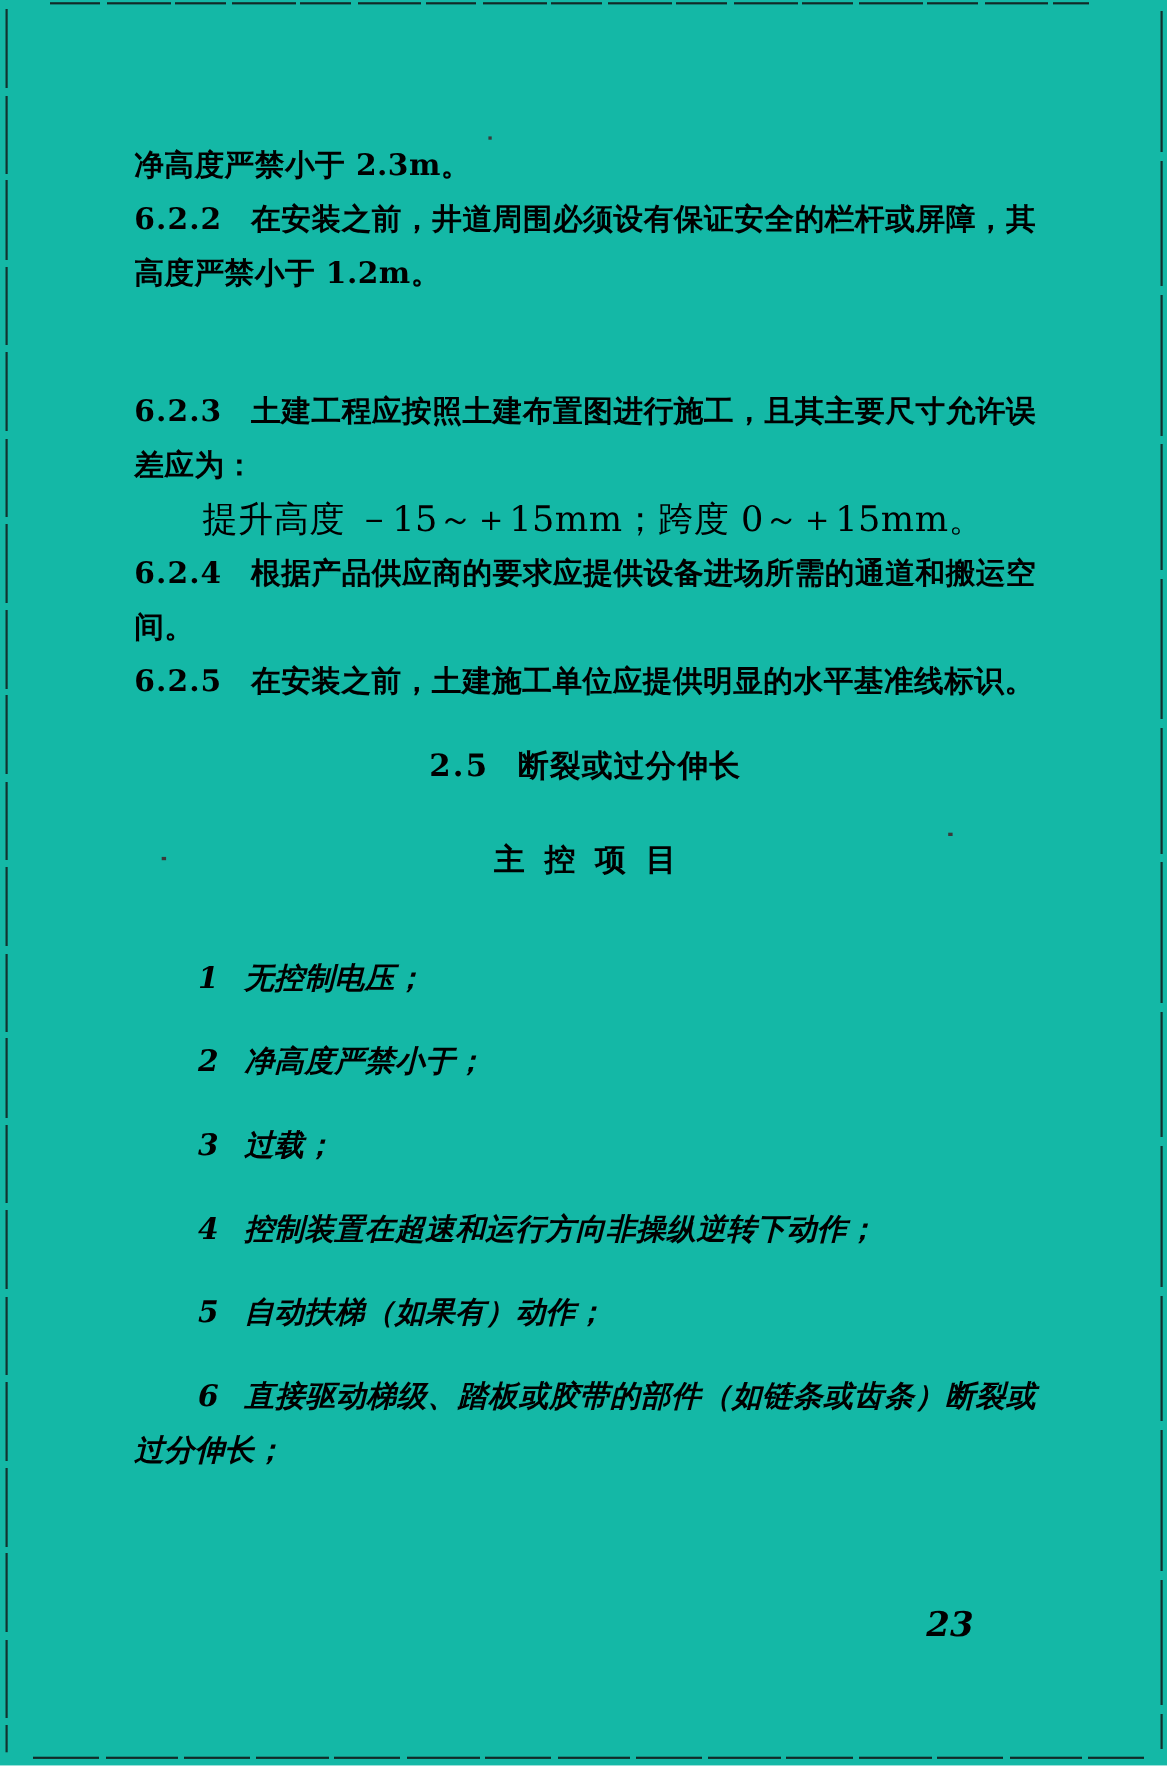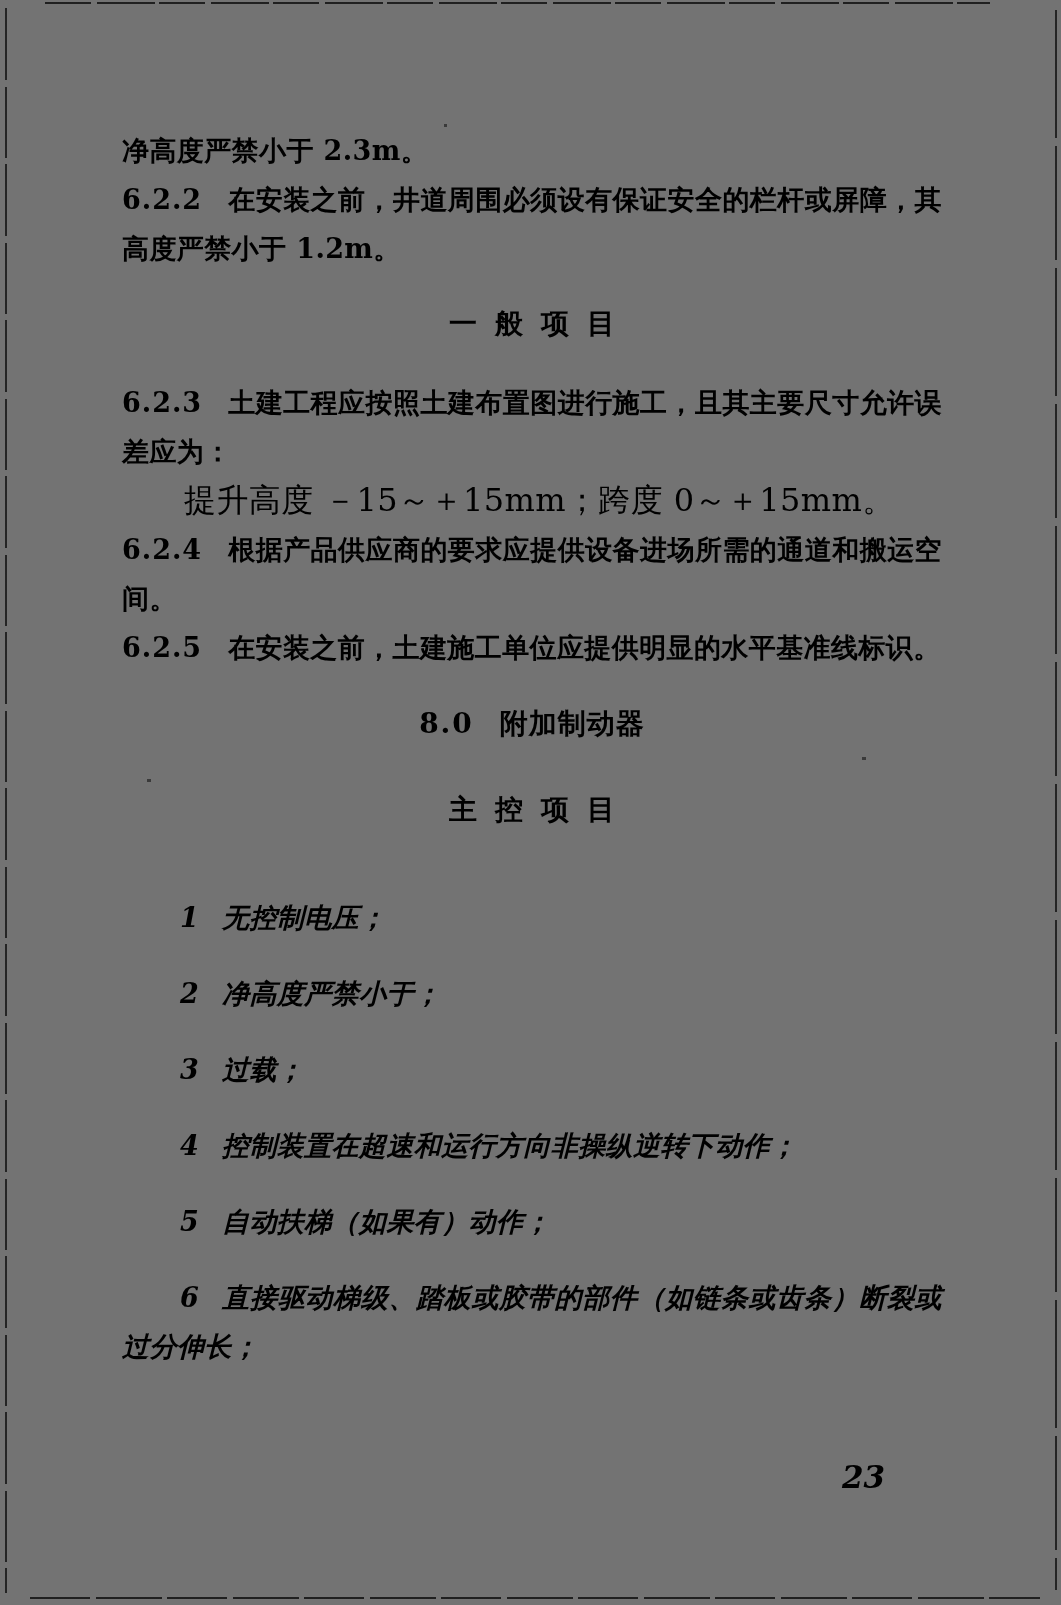--- a/index.html
+++ b/index.html
@@ -4,21 +4,21 @@
 <style>
   html, body {
     margin: 0;
     padding: 0;
     background: #ffffff;
   }
   .page {
     position: relative;
     width: 1061px;
     height: 1605px;
-    background: #737373;
+    background: #14b8a6;
     overflow: hidden;
     font-family: "DejaVu Serif", "Liberation Serif", serif;
     color: #000000;
   }
 
   
   .scan-edge-top {
     position: absolute;
     left: 45px;
     top: 2px;
@@ -182,36 +182,35 @@
   <div class="body-col">
 
     <div style="height:126px;"></div>
 
     <p class="para clause-normal">净高度严禁小于 2.3m。</p>
 
     <p class="para clause"><span class="clause-id">6.2.2</span><span class="gap-after-id"></span><span>在安装之前，井道周围必须设有保证安全的栏杆或屏障，其高度严禁小于 1.2m。</span></p>
 
     <div style="height:37px;"></div>
 
-    <div class="head-spaced">一般项目</div>
 
     <div style="height:40px;"></div>
 
     <p class="para clause"><span class="clause-id">6.2.3</span><span class="gap-after-id"></span><span>土建工程应按照土建布置图进行施工，且其主要尺寸允许误差应为：</span></p>
 
     <div class="indent-line">提升高度 －15～＋15mm；跨度 0～＋15mm。</div>
 
     <p class="para clause"><span class="clause-id">6.2.4</span><span class="gap-after-id"></span><span>根据产品供应商的要求应提供设备进场所需的通道和搬运空间。</span></p>
 
     <p class="para clause"><span class="clause-id">6.2.5</span><span class="gap-after-id"></span><span>在安装之前，土建施工单位应提供明显的水平基准线标识。</span></p>
 
 
     <div style="height:38px;"></div>
 
-    <div class="head-sub"><span class="hs-num">8.0</span><span class="hs-gap"></span><span>附加制动器</span></div>
+    <div class="head-sub"><span class="hs-num">2.5</span><span class="hs-gap"></span><span>断裂或过分伸长</span></div>
 
     <div style="height:58px;"></div>
 
     <div class="head-spaced">主控项目</div>
 
     <div style="height:42px;"></div>
 
 
     <div class="num-list" id="numbered-list">
         <p class="num-item"><span class="marker">1</span><span>无控制电压；</span></p>

